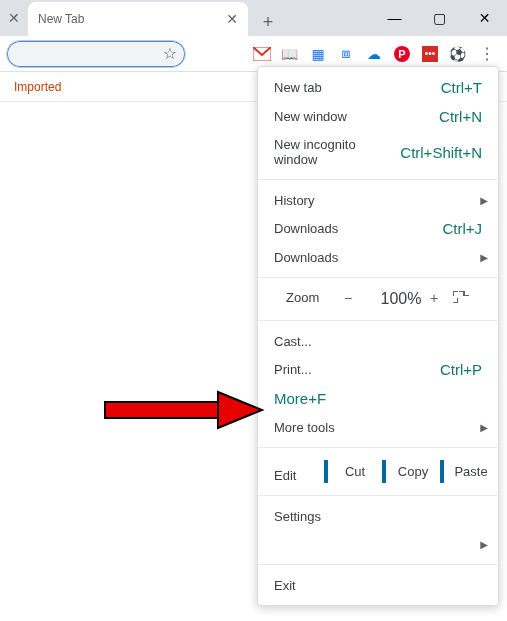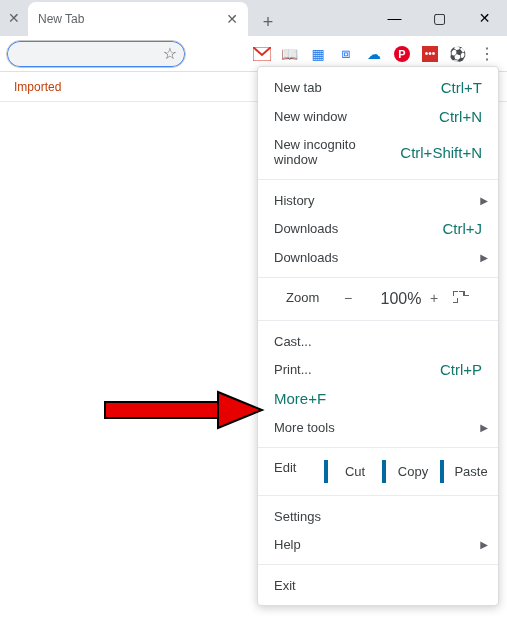--- a/index.html
+++ b/index.html
@@ -31,21 +31,21 @@
   .menu-sep { height: 1px; background: #e8eaed; margin: 6px 0; }
   .zoom-row { display: flex; align-items: flex-start; padding: 6px 28px; }
   .zoom-label { flex: 1; }
   .zoom-btn { width: 24px; text-align: center; color: #5f6368; cursor: pointer; font-size: 14px; }
   .zoom-val { width: 42px; text-align: center; font-size: 16px; margin-left: 20px; }
   .fs-icon { width: 18px; height: 14px; border: 1px dashed transparent; display: flex; flex-wrap: wrap; justify-content: space-between; align-content: space-between; margin-left: 6px; }
   .fs-icon span { width: 5px; height: 5px; border-top: 1.5px solid #5f6368; border-left: 1.5px solid #5f6368; }
   .fs-icon span:nth-child(2){ transform: rotate(90deg);}
   .fs-icon span:nth-child(3){ transform: rotate(-90deg);}
   .fs-icon span:nth-child(4){ transform: rotate(180deg);}
-  .edit-row { display: flex; align-items: flex-start; padding: 6px 0 6px 16px; }
+  .edit-row { display: flex; align-items: flex-end; padding: 6px 0 6px 16px; }
   .edit-label { width: 50px; }
   .edit-btn { flex: 1; text-align: center; padding: 4px 0; border-left: 4px solid #0369a1; cursor: pointer; font-size: 13px; }
 
   .arrow-annotation { position: absolute; left: 100px; top: 380px; pointer-events: none; }
 </style>
 </head>
 <body>
 
 <div class="tab-strip">
   <span class="tab-close-left">✕</span>
@@ -156,21 +156,20 @@
     <span class="edit-label">Edit</span>
     <span class="edit-btn">Cut</span>
     <span class="edit-btn">Copy</span>
     <span class="edit-btn">Paste</span>
   </div>
   <div class="menu-sep"></div>
   <div class="menu-item">
     <span class="menu-label">Settings</span>
   </div>
   <div class="menu-item">
-    <span class="menu-label">Help</span>
     <span class="menu-arrow">▶</span>
   </div>
   <div class="menu-sep"></div>
   <div class="menu-item">
     <span class="menu-label">Exit</span>
   </div>
 </div>
 
 <svg class="arrow-annotation" width="170" height="60">
   <defs>

